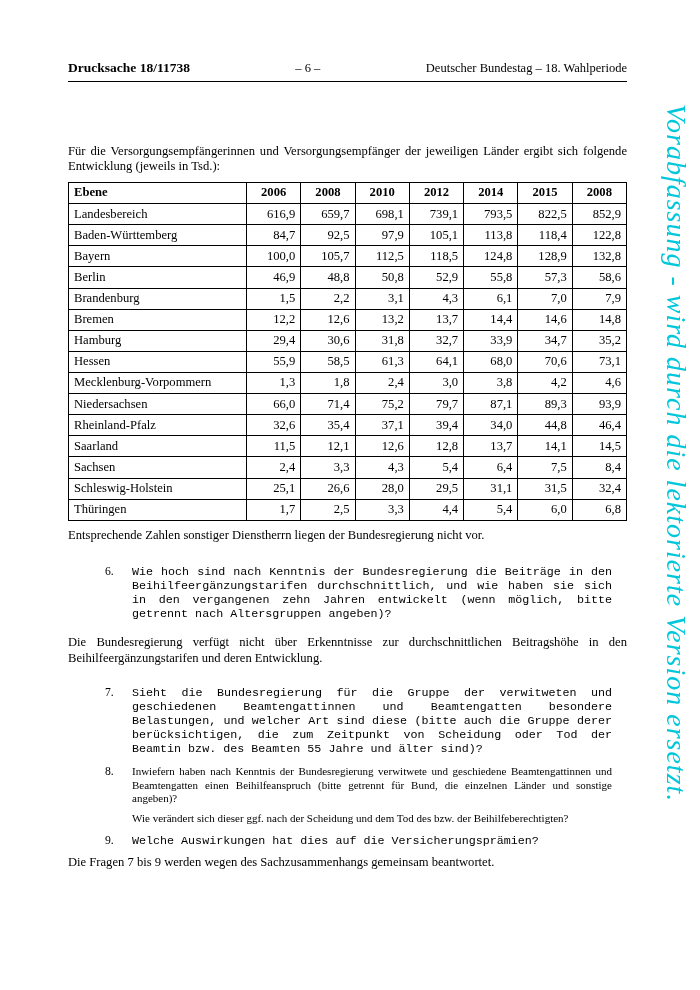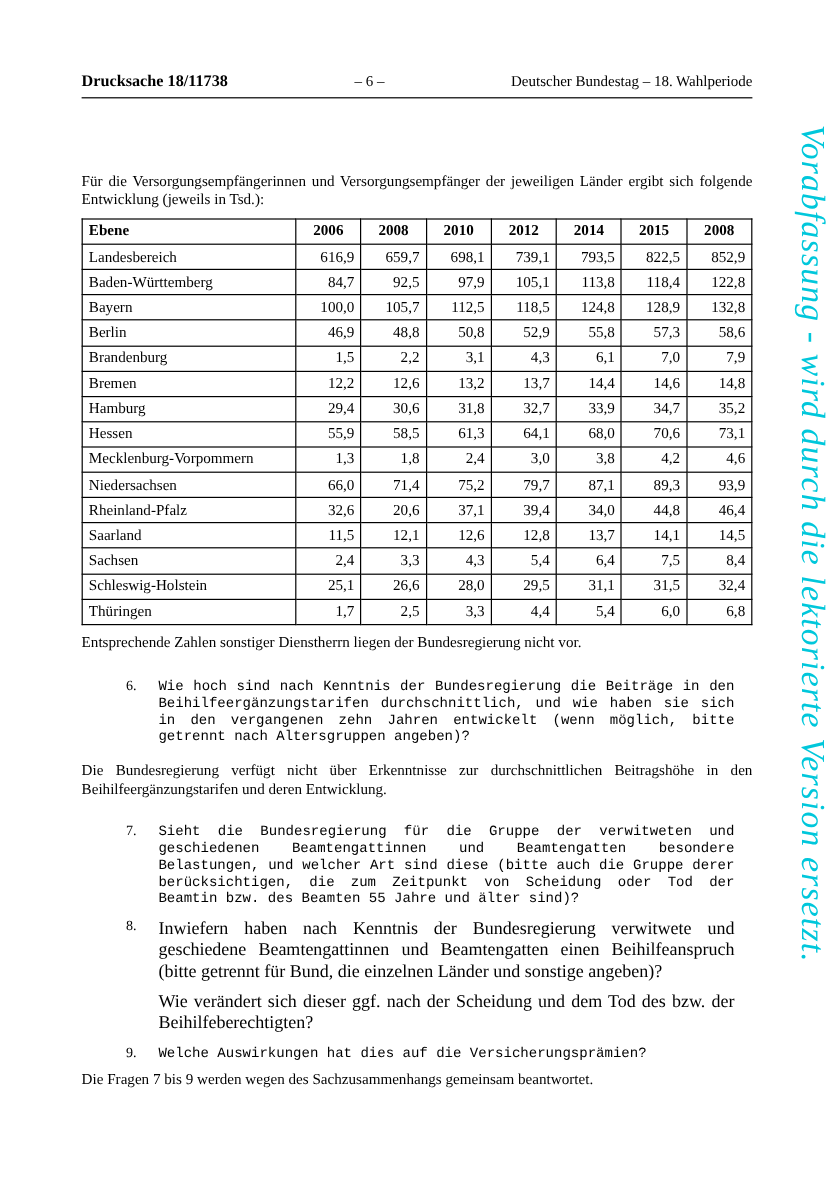--- a/index.html
+++ b/index.html
@@ -37,21 +37,21 @@
   td.cell-label { text-align:left; padding-left:6px; }
   td.cell-num { text-align:right; padding-right:13px; }
   p.after { margin-top:7px; }
   .qblock {
     display:flex; margin-left:37px; margin-right:15px;
     font-size:11.7px; line-height:1.2;
   }
   .qblock .qnum { width:27px; flex:none; }
   .qblock .qtext { text-align:justify; hyphens:none; display:block;font-family:Liberation Mono, monospace; }
   .qblock .qtexts { flex:1; }
-  .qblock .qtexts p { text-align:justify; font-size:15px; line-height:1.2; }
+  .qblock .qtexts p { text-align:justify; font-size:11px; line-height:1.2; }
   .qblock .qtexts p + p { margin-top:7px; }
   .q6 { margin-top:22px; }
   .answer-6 { margin-top:14px; }
   .q7 { margin-top:20px; }
   .q8 { margin-top:9px; }
   .q9 { margin-top:9px; }
   .answer-final { margin-top:7px; }
   .watermark {
     position:absolute; top:104px; right:8px;
     writing-mode:vertical-rl; white-space:nowrap;
@@ -188,21 +188,21 @@
             <td class="cell-num">71,4</td>
             <td class="cell-num">75,2</td>
             <td class="cell-num">79,7</td>
             <td class="cell-num">87,1</td>
             <td class="cell-num">89,3</td>
             <td class="cell-num">93,9</td>
           </tr>
           <tr>
             <td class="cell-label">Rheinland-Pfalz</td>
             <td class="cell-num">32,6</td>
-            <td class="cell-num">20,6</td>
+            <td class="cell-num">35,4</td>
             <td class="cell-num">37,1</td>
             <td class="cell-num">39,4</td>
             <td class="cell-num">34,0</td>
             <td class="cell-num">44,8</td>
             <td class="cell-num">46,4</td>
           </tr>
           <tr>
             <td class="cell-label">Saarland</td>
             <td class="cell-num">11,5</td>
             <td class="cell-num">12,1</td>

